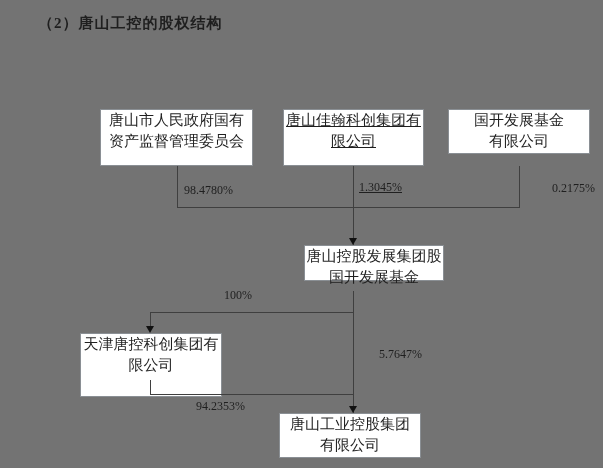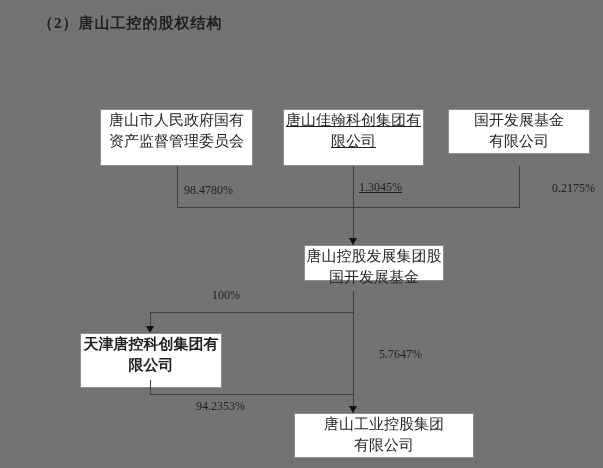--- a/index.html
+++ b/index.html
@@ -56,40 +56,40 @@
   .pct {
     position: absolute;
     font-size: 12px;
     white-space: nowrap;
   }
   
   #node-gov     { left: 100px; top: 109px; width: 153px; height: 57px; }
   #node-jiahan  { left: 283px; top: 109px; width: 141px; height: 57px; text-decoration: underline; }
   #node-cdb     { left: 448px; top: 109px; width: 142px; height: 45px; }
   #node-tskg    { left: 284px; top: 245px; width: 140px; height: 36px; margin-left: 20px; }
-  #node-tianjin { left: 80px;  top: 333px; width: 142px; height: 55px; font-weight: bold; }
-  #node-tsig    { left: 294px; top: 413px; width: 180px; height: 45px; }
+  #node-tianjin { left: 80px;  top: 333px; width: 142px; height: 64px; }
+  #node-tsig    { left: 279px; top: 413px; width: 142px; height: 45px; }
   
   #v-gov     { left: 177px; top: 166px; height: 41px; }
   #v-jiahan  { left: 353px; top: 166px; height: 79px; }
   #v-cdb     { left: 519px; top: 166px; height: 41px; }
   #h-top     { left: 177px; top: 207px; width: 343px; }
   #arr-tskg  { left: 349px; top: 238px; }
   #v-mid     { left: 353px; top: 291px; height: 122px; }
   #arr-tsig  { left: 349px; top: 406px; }
   #h-branch  { left: 150px; top: 312px; width: 204px; }
   #v-branch  { left: 150px; top: 312px; height: 15px; }
   #arr-tj    { left: 146px; top: 326px; }
   #v-tj      { left: 150px; top: 380px; height: 15px; }
   #h-merge   { left: 150px; top: 394px; width: 204px; }
   
   #pct-gov     { left: 184px; top: 183px; }
   #pct-jiahan  { left: 359px; top: 180px; text-decoration: underline; }
   #pct-cdb     { left: 552px; top: 181px; }
-  #pct-100     { left: 212px; top: 288px; }
+  #pct-100     { left: 224px; top: 288px; }
   #pct-57647   { left: 360px; top: 347px; margin-left: 19px; }
   #pct-942353  { left: 196px; top: 399px; }
 </style>
 </head>
 <body>
 
 <div class="canvas">
 
   <div class="doc-title">（2）唐山工控的股权结构</div>
 

